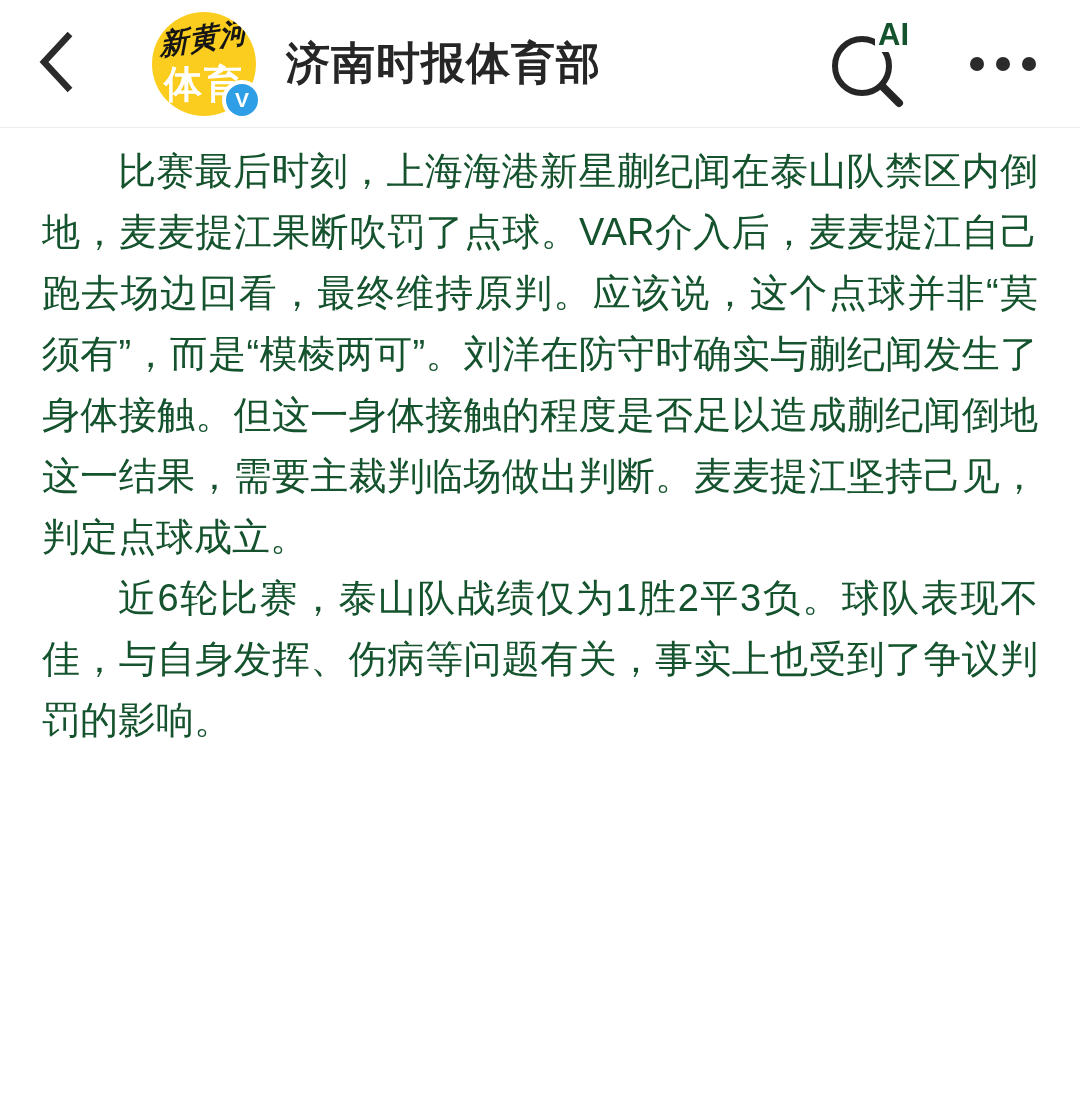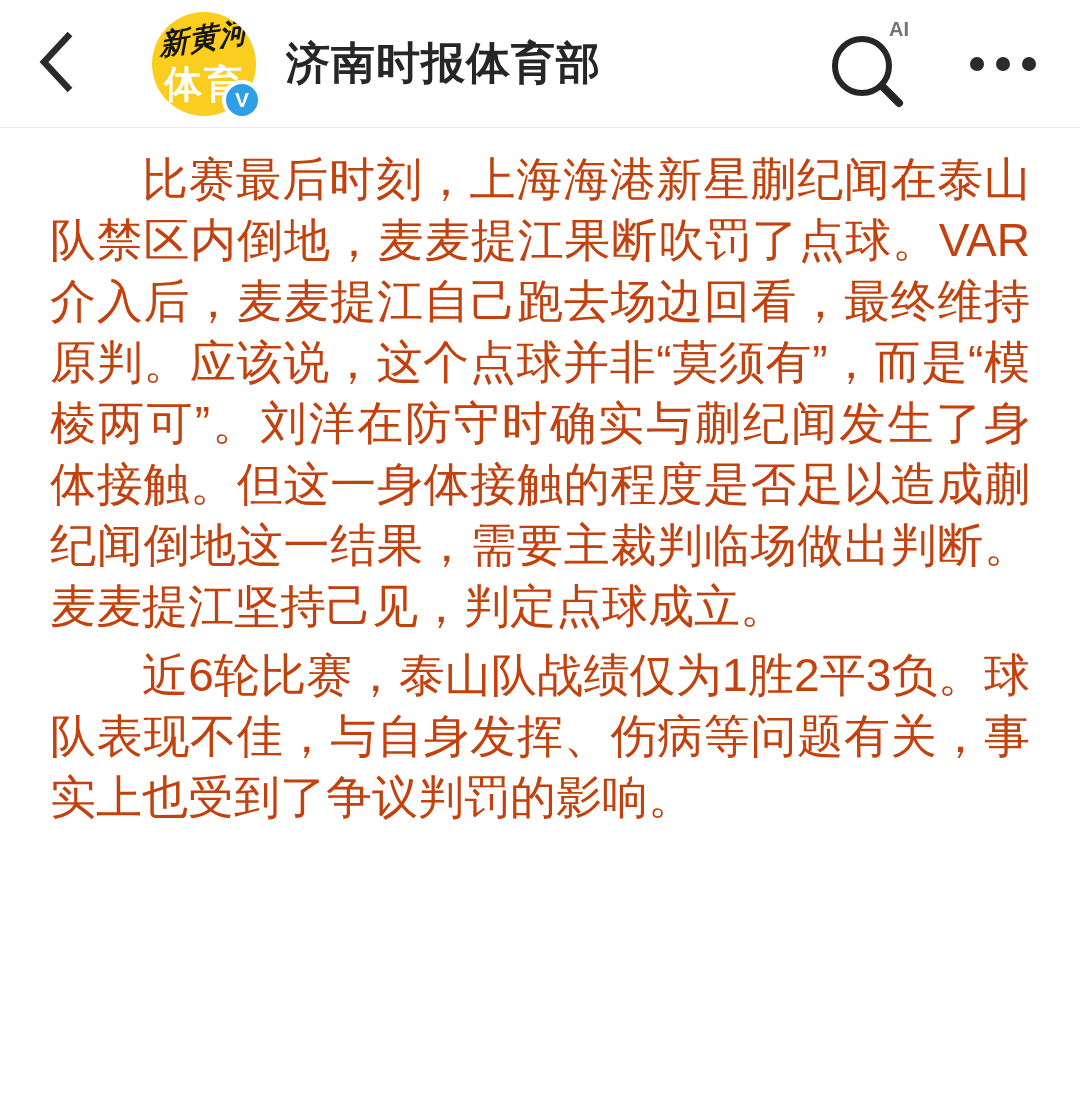--- a/index.html
+++ b/index.html
@@ -85,22 +85,22 @@
   .ai-search-btn {
     position: relative;
     width: 92px; height: 88px;
     flex: none;
     cursor: pointer;
   }
   .ai-label {
     position: absolute;
     top: -2px; right: 6px;
     background: #ffffff;
-    color: #737373;
-    font-size: 20px;
+    color: #14532d;
+    font-size: 31px;
     font-weight: 800;
     padding: 0 3px;
     letter-spacing: 0px;
     line-height: 1.1;
   }
   .more-btn {
     margin-left: 52px;
     display: flex;
     align-items: center;
     gap: 12px;
@@ -108,27 +108,27 @@
     flex: none;
     cursor: pointer;
   }
   .dot { width: 14px; height: 14px; border-radius: 50%; background: #2b2b2b; }
 
   
   .article {
     padding: 13px 42px 0 42px;
   }
   .article p {
-    font-size: 46px;
+    font-size: 38px;
     line-height: 61px;
-    color: #c2410c;
+    color: #14532d;
     text-align: justify;
     text-indent: 2em;
     letter-spacing: 0;
-    margin: 8px;
+    margin: 0;
   }
 
   
   .watermark {
     position: absolute;
     right: 30px;
     bottom: 14px;
     font-size: 40px;
     font-weight: 700;
     color: rgba(255,255,255,0.92);

